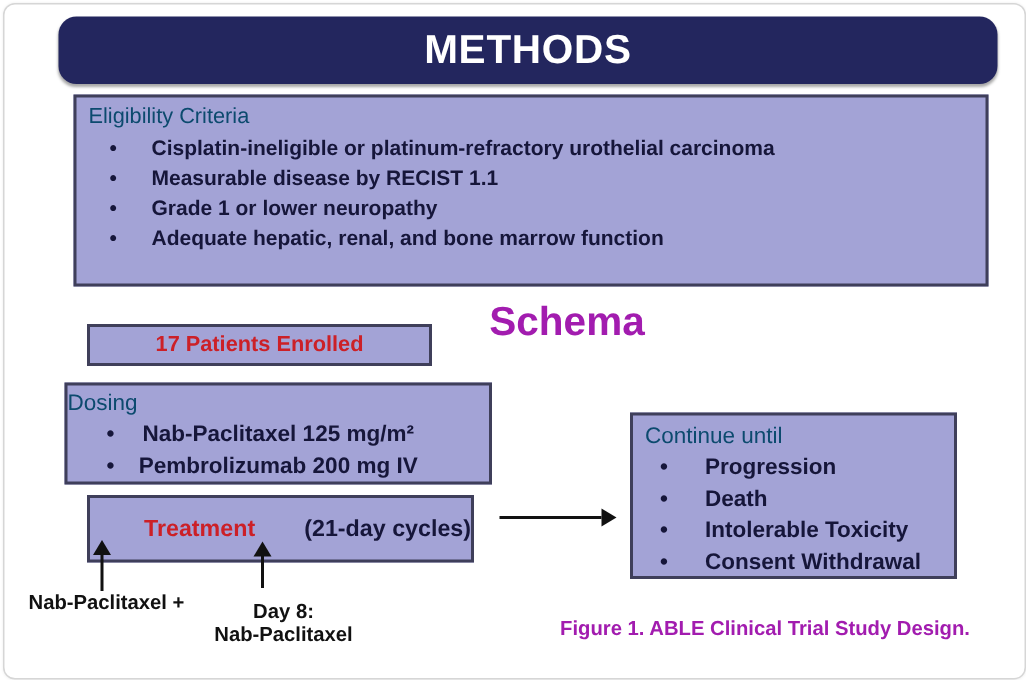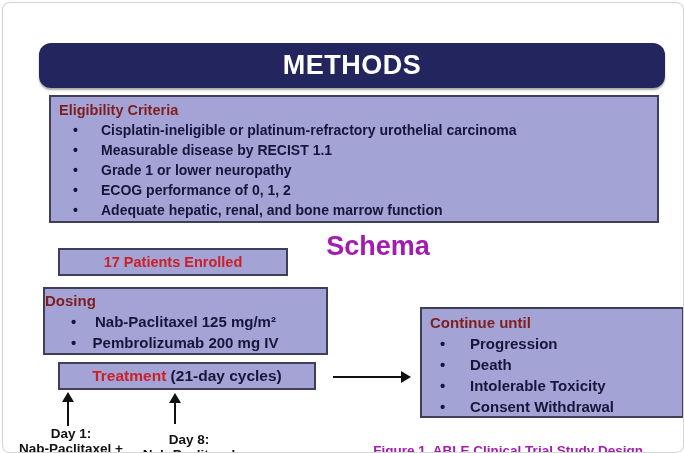--- a/index.html
+++ b/index.html
@@ -2,36 +2,36 @@
 <html><head>
 <meta charset="utf-8">
 <style>
   html,body{margin:0;padding:0;background:#ffffff;}
   body{font-family:"Liberation Sans","DejaVu Sans",sans-serif;}
   .card{
     position:relative;width:680px;height:449px;margin:2px;
     background:#ffffff;border:1px solid #d6d6d6;border-radius:8px;
     overflow:hidden;box-shadow:0 0 2px rgba(0,0,0,.08);
   }
-  .abs{position:absolute;margin-top:32px;}
+  .abs{position:absolute;}
   
   .methods-header{
     left:36px;top:8px;width:626px;height:45px;
     background:#23265e;border-radius:12px;
     display:flex;align-items:center;justify-content:center;
     box-shadow:0 2px 2px rgba(0,0,0,.35);
   }
   .methods-header span{
     color:#ffffff;font-weight:bold;font-size:27px;letter-spacing:.5px;
   }
   
   .lavbox{
     background:#a3a3d6;border:2px solid #3f3f5a;box-sizing:border-box;
   }
-  .box-title{color:#7f1d1d;font-weight:bold;}
+  .box-title{color:#0c4a6e;font-weight:normal;}
   
   .eligibility{left:46px;top:60px;width:610px;height:128px;padding:3px 8px;}
   .eligibility .box-title{font-size:14.5px;line-height:20px;}
   ul.blist{list-style:none;margin:0;padding:0;}
   ul.blist li{
     position:relative;font-weight:bold;color:#16163a;
     padding-left:42px;font-size:14px;line-height:20px;
   }
   ul.blist li::before{
     content:"\2022";position:absolute;left:14px;top:0;
@@ -47,28 +47,28 @@
     left:300px;top:196px;width:150px;text-align:center;
     color:#a21caf;font-weight:bold;font-size:27px;
   }
   
   .dosing{left:40px;top:252px;width:285px;height:68px;padding:2px 0;}
   .dosing .box-title{font-size:15px;line-height:20px;}
   .dosing ul.blist li{font-size:15px;line-height:21px;padding-left:0;text-align:center;}
   .dosing ul.blist li::before{left:26px;}
   
   .treatment{
-    left:55px;top:327px;width:258px;height:28px;
-    display:flex;align-items:center;justify-content:center;
-    font-weight:bold;font-size:15.5px;white-space:pre;
+    left:55px;top:327px;width:258px;height:45px;
+    display:flex;align-items:center;justify-content:space-between;
+    font-weight:bold;font-size:15.5px;white-space:pre;padding-left:36px;
   }
   .treatment .t-red{color:#cc2027;}
   .treatment .t-navy{color:#16163a;}
   
-  .continuebox{left:417px;top:272px;width:264px;height:111px;padding:4px 8px;}
+  .continuebox{left:417px;top:272px;width:218px;height:111px;padding:4px 8px;}
   .continuebox .box-title{font-size:15px;line-height:20px;}
   .continuebox ul.blist li{font-size:15px;line-height:21px;padding-left:40px;}
   .continuebox ul.blist li::before{left:10px;}
   
   .h-arrow{left:330px;top:336px;width:78px;height:12px;}
   .h-arrow .shaft{position:absolute;left:0;top:5px;width:68px;height:2px;background:#111;}
   .h-arrow .head{
     position:absolute;right:0;top:0;width:0;height:0;
     border-left:10px solid #111;border-top:6px solid transparent;border-bottom:6px solid transparent;
   }
@@ -99,21 +99,20 @@
   <div class="abs methods-header">
     <span>METHODS</span>
   </div>
 
   <div class="abs lavbox eligibility">
     <div class="box-title">Eligibility Criteria</div>
     <ul class="blist">
       <li>Cisplatin-ineligible or platinum-refractory urothelial carcinoma</li>
       <li>Measurable disease by RECIST 1.1</li>
       <li>Grade 1 or lower neuropathy</li>
-      <li>ECOG performance of 0, 1, 2</li>
       <li>Adequate hepatic, renal, and bone marrow function</li>
     </ul>
   </div>
 
   <div class="abs schema-label">Schema</div>
 
   <div class="abs lavbox enrolled">
     <span>17 Patients Enrolled</span>
   </div>
 
@@ -148,21 +147,20 @@
     <div class="head"></div>
     <div class="shaft"></div>
   </div>
 
   <div class="abs v-arrow day8-arrow">
     <div class="head"></div>
     <div class="shaft"></div>
   </div>
 
   <div class="abs daylabel day1-label">
-    <div>Day 1:</div>
     <div>Nab-Paclitaxel +</div>
   </div>
 
   <div class="abs daylabel day8-label">
     <div>Day 8:</div>
     <div>Nab-Paclitaxel</div>
   </div>
 
   <div class="abs caption">Figure 1. ABLE Clinical Trial Study Design.</div>
 

